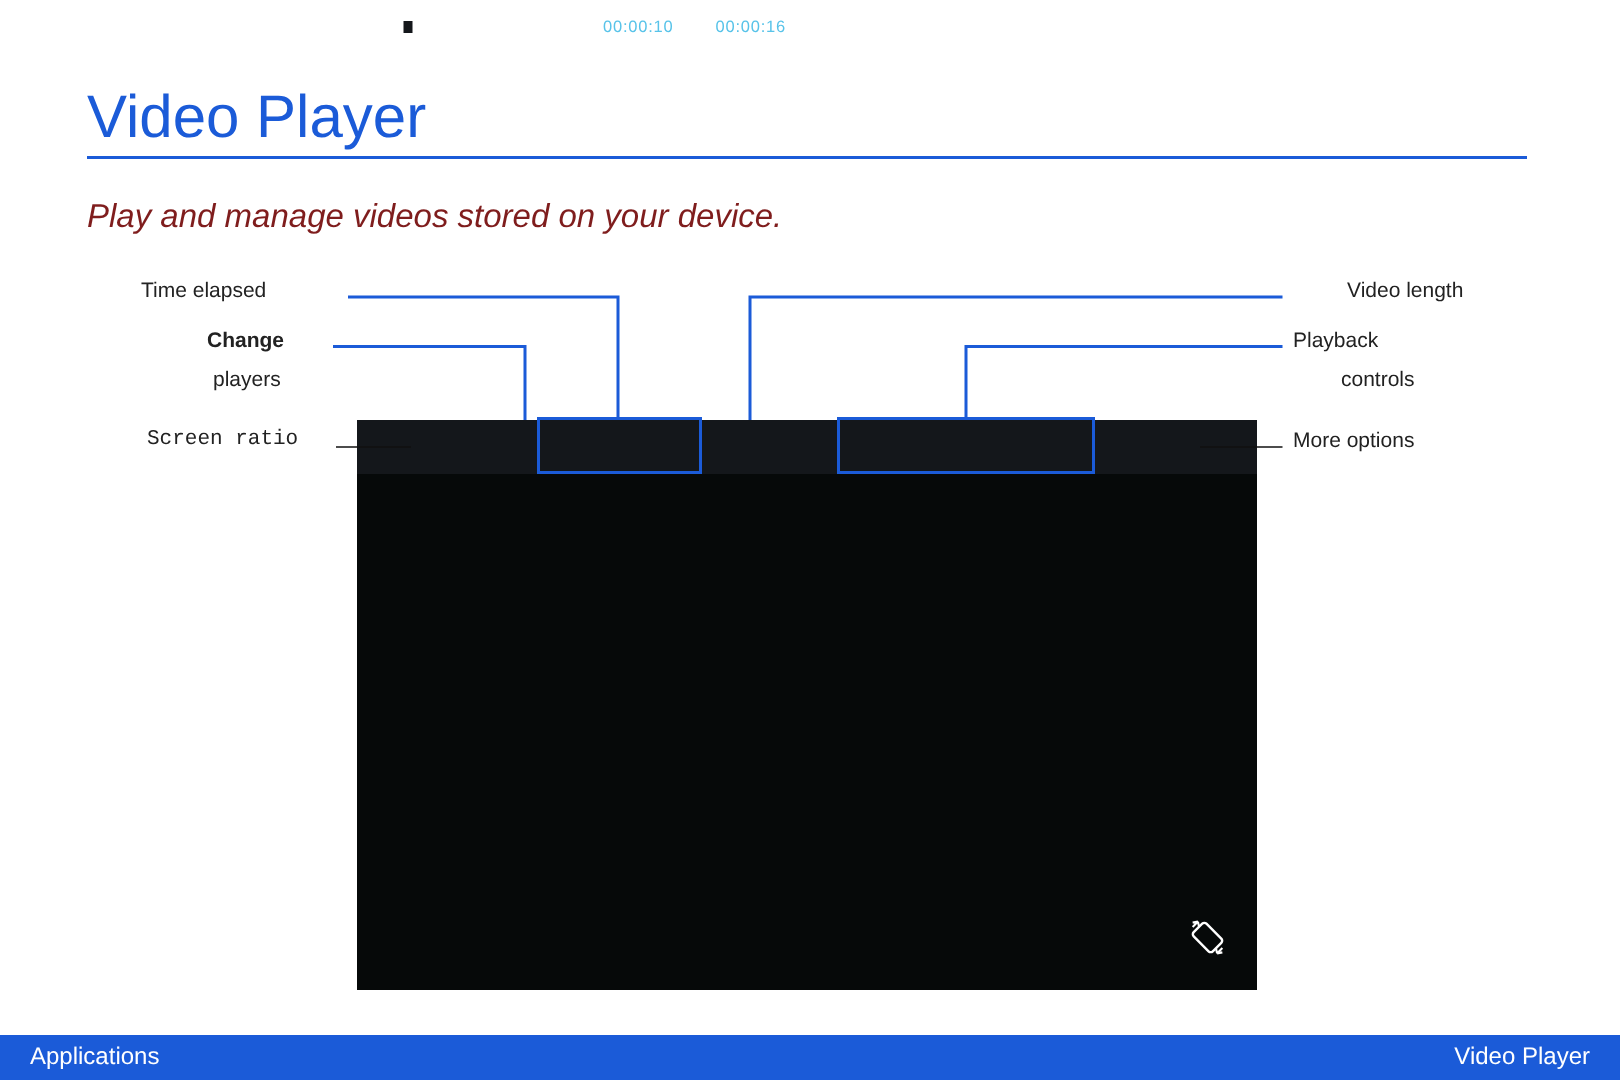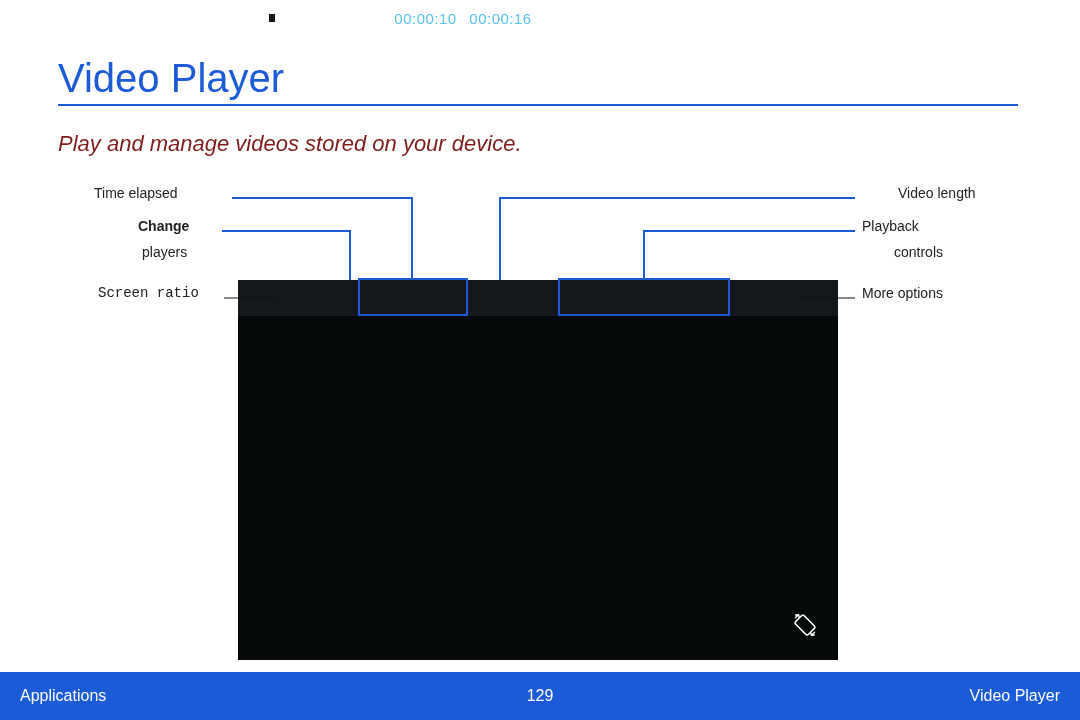--- a/index.html
+++ b/index.html
@@ -4,26 +4,26 @@
 <style>
   * { box-sizing: border-box; margin: 0; padding: 0; }
   html, body { width: 1080px; height: 720px; font-family: Arial, Helvetica, sans-serif; background:#fff; position:relative; }
   .title { position:absolute; left:58px; top:56px; font-size:40px; color:#1b5bd8; font-weight:400; }
   .title-rule { position:absolute; left:58px; top:104px; width:960px; height:2px; background:#1b5bd8; }
   .subtitle { position:absolute; left:58px; top:131px; font-size:22px; font-style:italic; color:#7f1d1d; }
   .label { position:absolute; font-size:14px; color:#222; }
   .player { position:absolute; left:238px; top:280px; width:600px; height:380px; background:#060909; }
   .ctrlbar { position:absolute; left:238px; top:280px; width:600px; height:36px; background:#14171b; }
   .ctrl-seg { position:absolute; top:0; height:36px; display:flex; align-items:center; justify-content:center; }
-  .time { font-size:15px; color:#58c3e9; letter-spacing:0.5px; }
+  .time { font-size:11px; color:#58c3e9; letter-spacing:0.5px; }
   .highlight-box { position:absolute; border:2px solid #1b5bd8; pointer-events:none; }
   svg { display:block; }
   .leader { stroke:#1b5bd8; stroke-width:2; fill:none; }
   .leader-off { stroke:#111; stroke-width:1; fill:none; }
-  .footer { position:absolute; left:0; bottom:0; width:1080px; height:48px; background:#1b5bd8; color:#fff; display:flex; align-items:center; font-size:16px; }
+  .footer { position:absolute; left:0; bottom:0; width:1080px; height:30px; background:#1b5bd8; color:#fff; display:flex; align-items:center; font-size:16px; }
   .footer .f-left { position:absolute; left:20px; }
   .footer .f-center { width:100%; text-align:center; }
   .footer .f-right { position:absolute; right:20px; }
   .rotate-icon { position:absolute; left:790px; top:610px; }
 </style>
 </head>
 <body>
 
 <div class="title">Video Player</div>
 <div class="title-rule"></div>
@@ -118,15 +118,14 @@
     <g transform="translate(15 15) rotate(45)">
       <rect x="-9" y="-6" width="18" height="12" rx="2" fill="none" stroke="#fff" stroke-width="1.6"></rect>
       <path d="M12 -2 L12 3 M12 3 L9 1 M12 3 L14 0" stroke="#fff" stroke-width="1.4" fill="none"></path>
       <path d="M-12 2 L-12 -3 M-12 -3 L-9 -1 M-12 -3 L-14 0" stroke="#fff" stroke-width="1.4" fill="none"></path>
     </g>
   </svg>
 </div>
 
 <div class="footer">
   <span class="f-left">Applications</span>
-  <span class="f-center">129</span>
   <span class="f-right">Video Player</span>
 </div>
 
 </body></html>

